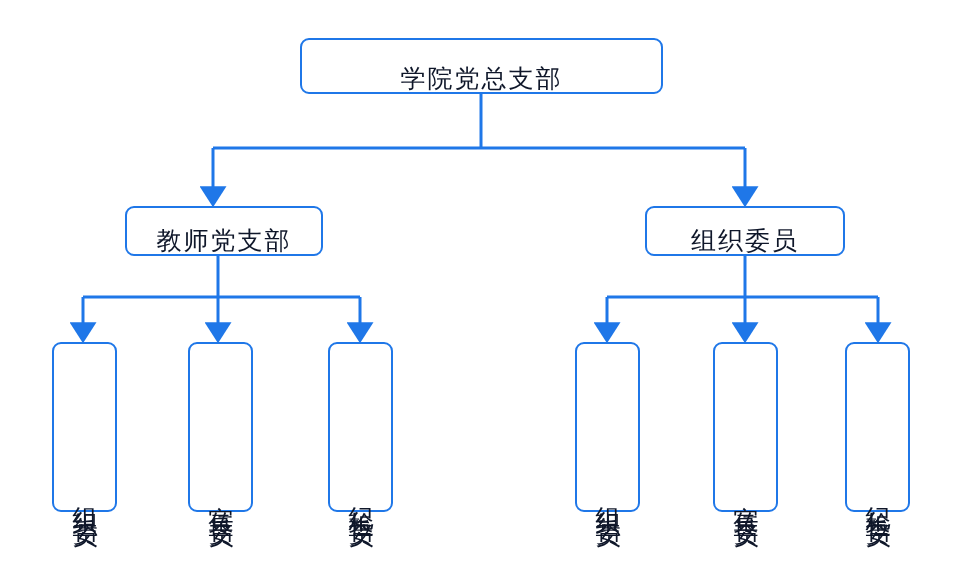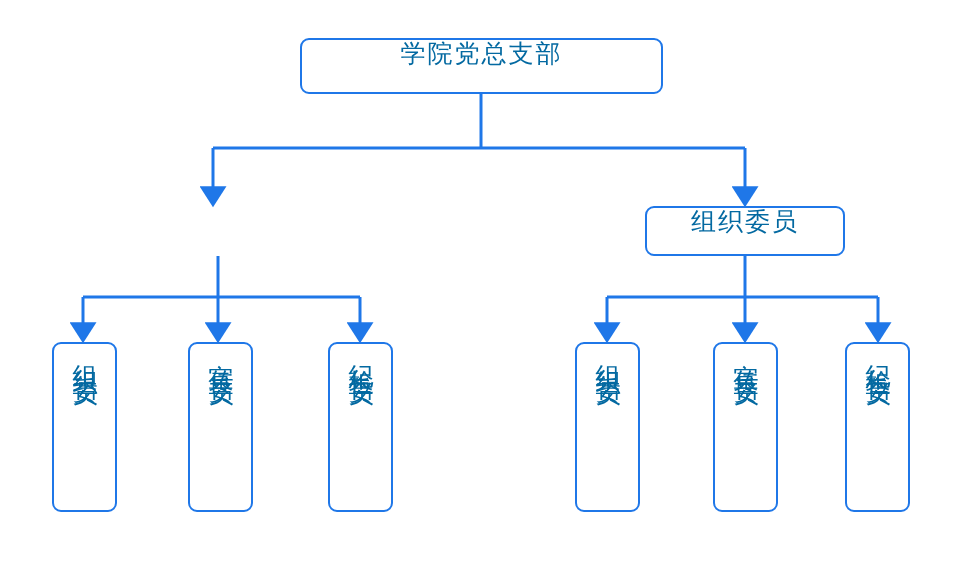--- a/index.html
+++ b/index.html
@@ -25,23 +25,23 @@
     left: 0;
     width: 964px;
     height: 566px;
   }
   .node-box {
     position: absolute;
     box-sizing: border-box;
     background: #ffffff;
     border: 2px solid #1f77e8;
     display: flex;
-    align-items: flex-start;
+    align-items: flex-end;
     justify-content: center;
-    color: #0369a1;
+    color: #0f172a;
   }
   .node-box.rounded-wide {
     border-radius: 9px;
   }
   .node-box.rounded-tall {
     border-radius: 9px;
   }
   .node-label-h {
     font-size: 25px;
     letter-spacing: 2px;
@@ -91,20 +91,23 @@
       <path d="M 607 297 L 607 324" marker-end="url(#arrowhead)"></path>
       <path d="M 745 297 L 745 324" marker-end="url(#arrowhead)"></path>
       <path d="M 878 297 L 878 324" marker-end="url(#arrowhead)"></path>
     </g>
   </svg>
 
   <div class="node-box rounded-wide" style="left:300px; top:38px; width:363px; height:56px;">
     <span class="node-label-h">学院党总支部</span>
   </div>
 
+  <div class="node-box rounded-wide" style="left:125px; top:206px; width:198px; height:50px;">
+    <span class="node-label-h">教师党支部</span>
+  </div>
 
   <div class="node-box rounded-wide" style="left:645px; top:206px; width:200px; height:50px;">
     <span class="node-label-h">组织委员</span>
   </div>
 
   <div class="node-box rounded-tall" style="left:52px; top:342px; width:65px; height:170px;">
     <span class="node-label-v">组织委员</span>
   </div>
 
   <div class="node-box rounded-tall" style="left:188px; top:342px; width:65px; height:170px;">

